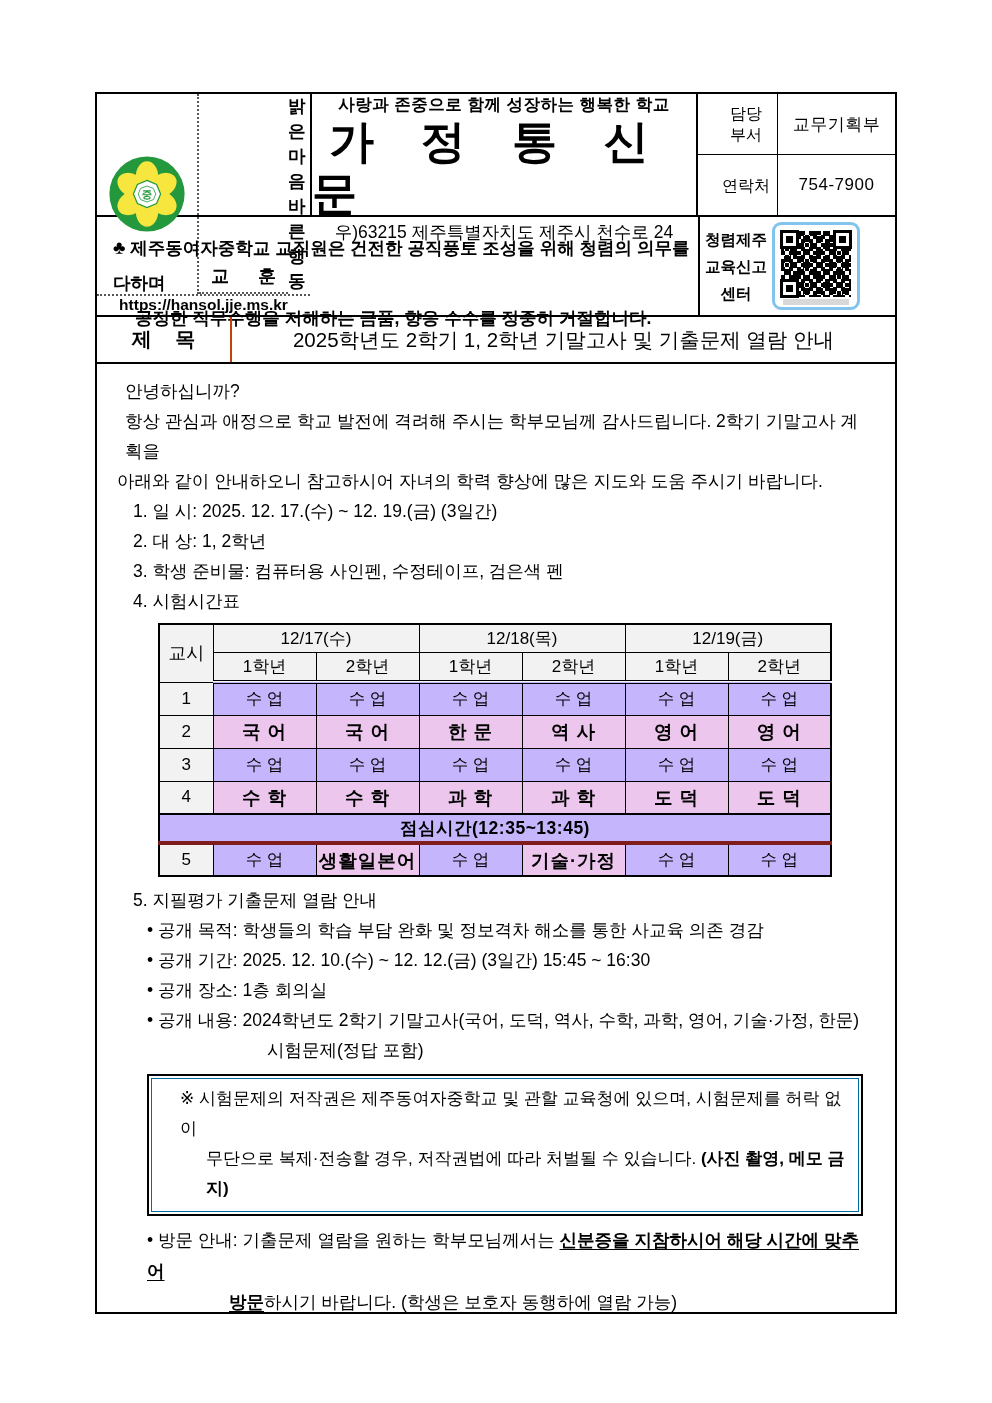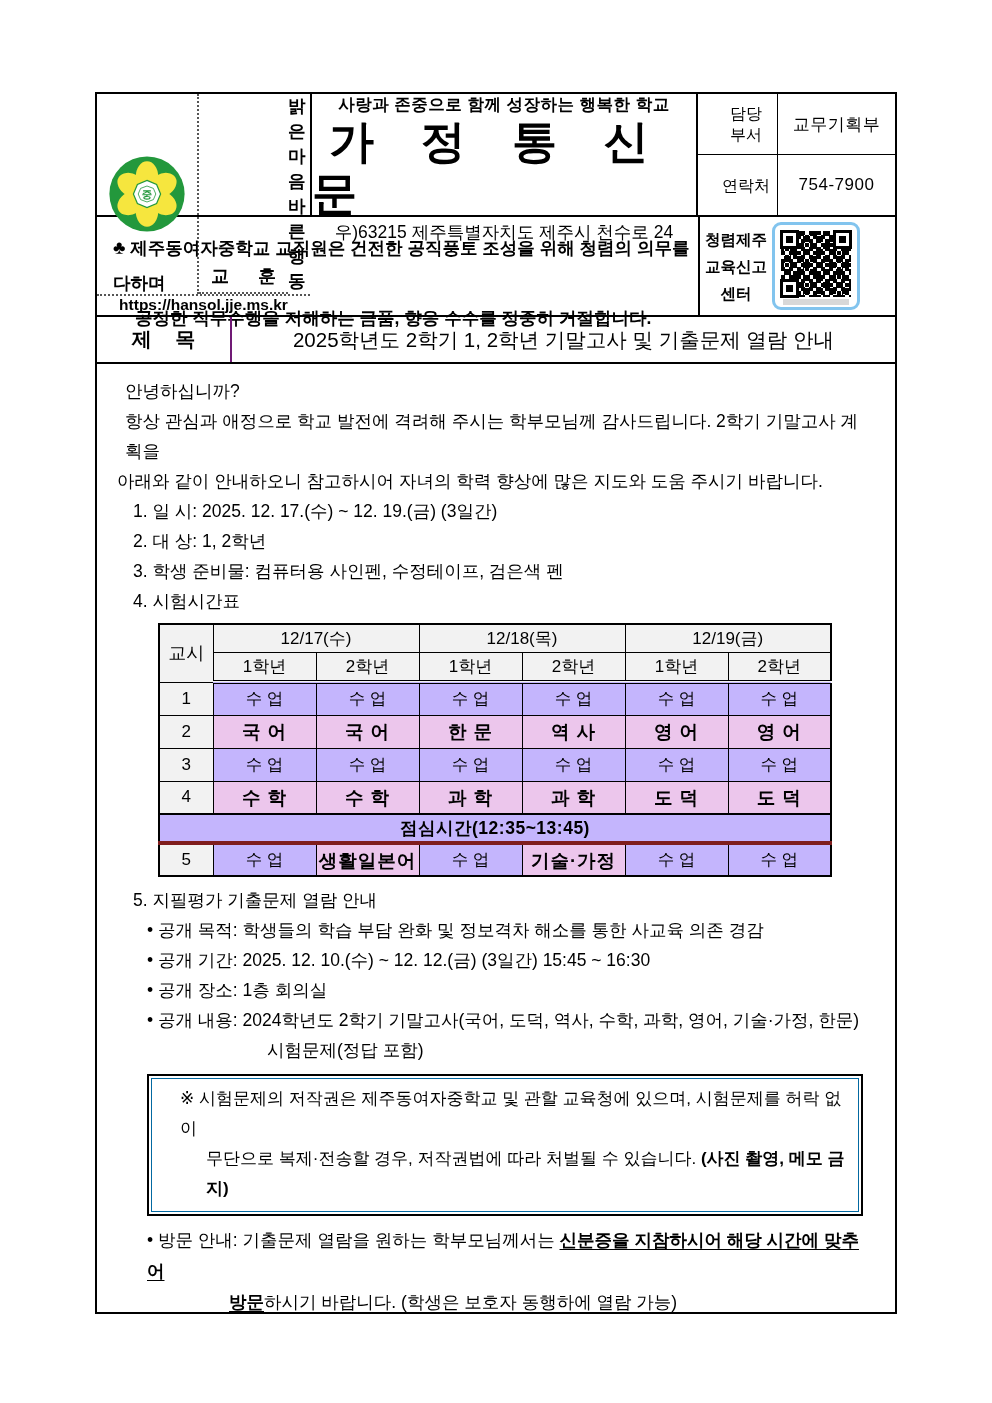--- a/index.html
+++ b/index.html
@@ -46,21 +46,21 @@
     background:
       repeating-conic-gradient(#000 0 25%, transparent 0 50%) 0 0/8px 8px,
       repeating-conic-gradient(#000 0 25%, #fff 0 50%) 3px 5px/13px 13px; }
   .finder { position:absolute; width:19px; height:19px; border:3px solid #000; background:#fff; }
   .finder::after { content:""; position:absolute; left:3px; top:3px; width:7px; height:7px; background:#000; }
   .f1 { left:5px; top:5px; } .f2 { right:5px; top:5px; } .f3 { left:5px; bottom:9px; }
   .qr-caption { position:absolute; left:8px; bottom:2px; right:8px; height:6px; background:#d8d8d8; }
 
   
   .subject { display:flex; height:47px; border-bottom:2px solid #000; }
-  .subj-label { width:135px; border-right:2px solid #701a75; display:flex; align-items:center;
+  .subj-label { width:135px; border-right:2px solid #c2410c; display:flex; align-items:center;
                 justify-content:center; font-size:20px; font-weight:700; letter-spacing:9px; text-indent:9px; }
   .subj-value { flex:1; display:flex; align-items:center; justify-content:center;
                 font-size:20.5px; font-weight:400; }
 
   
   .bodyc { padding:12px 20px 0 20px; font-size:17.5px; }
   .greet, .p1 { padding-left:8px; line-height:30px; }
   .p2 { line-height:30px; }
   .item { padding-left:16px; line-height:30px; }
 

